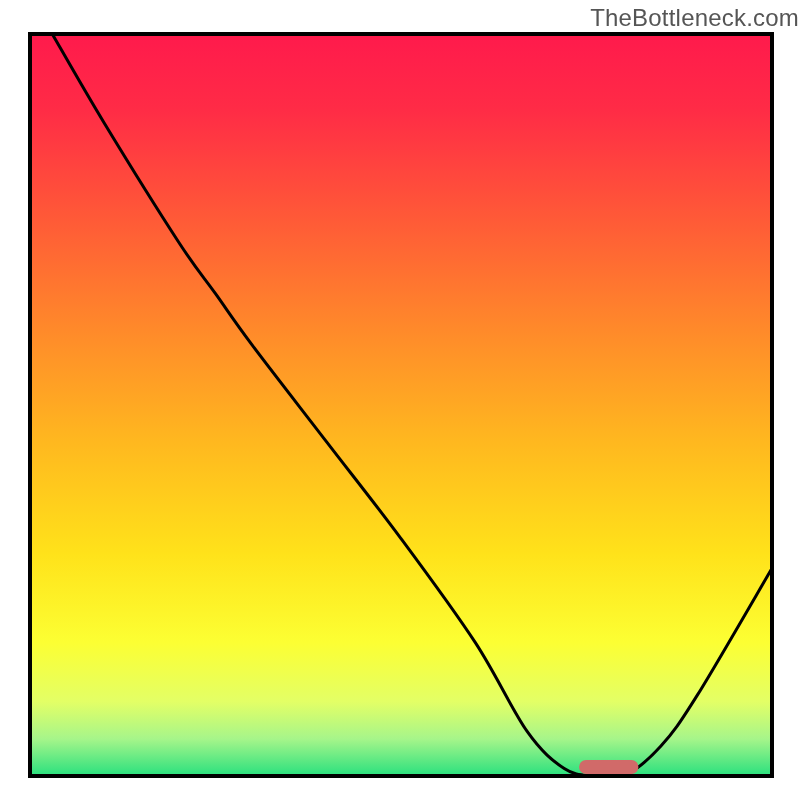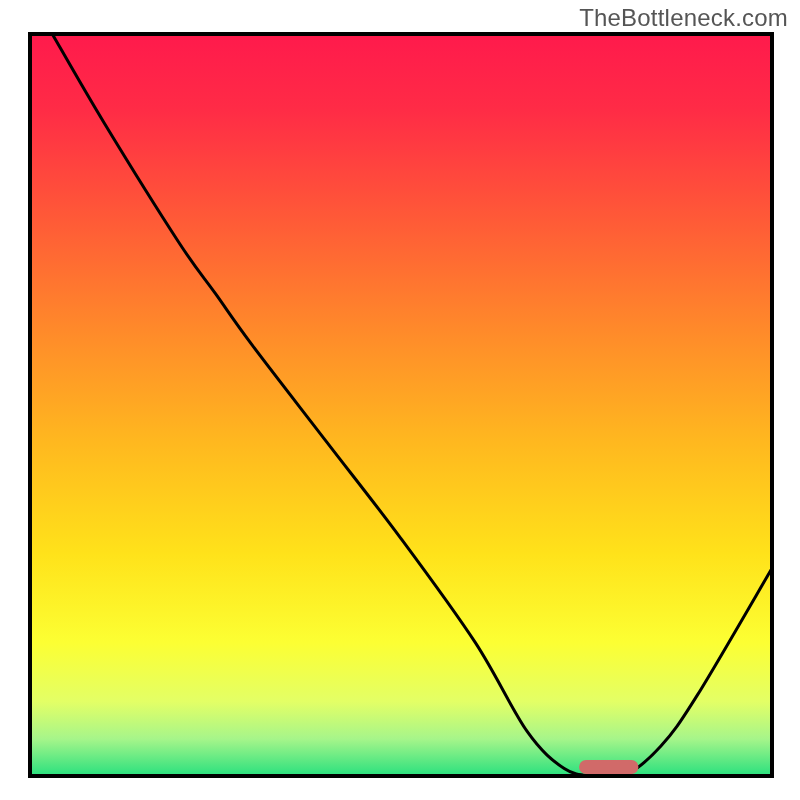--- a/index.html
+++ b/index.html
@@ -11,21 +11,21 @@
     font-family: Arial, Helvetica, sans-serif;
   }
   .container {
     position: relative;
     width: 800px;
     height: 800px;
   }
   .watermark {
     position: absolute;
     top: 4px;
-    right: 12px;
+    right: 1px;
     color: #555555;
     font-size: 24px;
     font-family: Arial, sans-serif;
     letter-spacing: 0.2px;
   }
   svg {
     display: block;
   }
 </style>
 </head>

